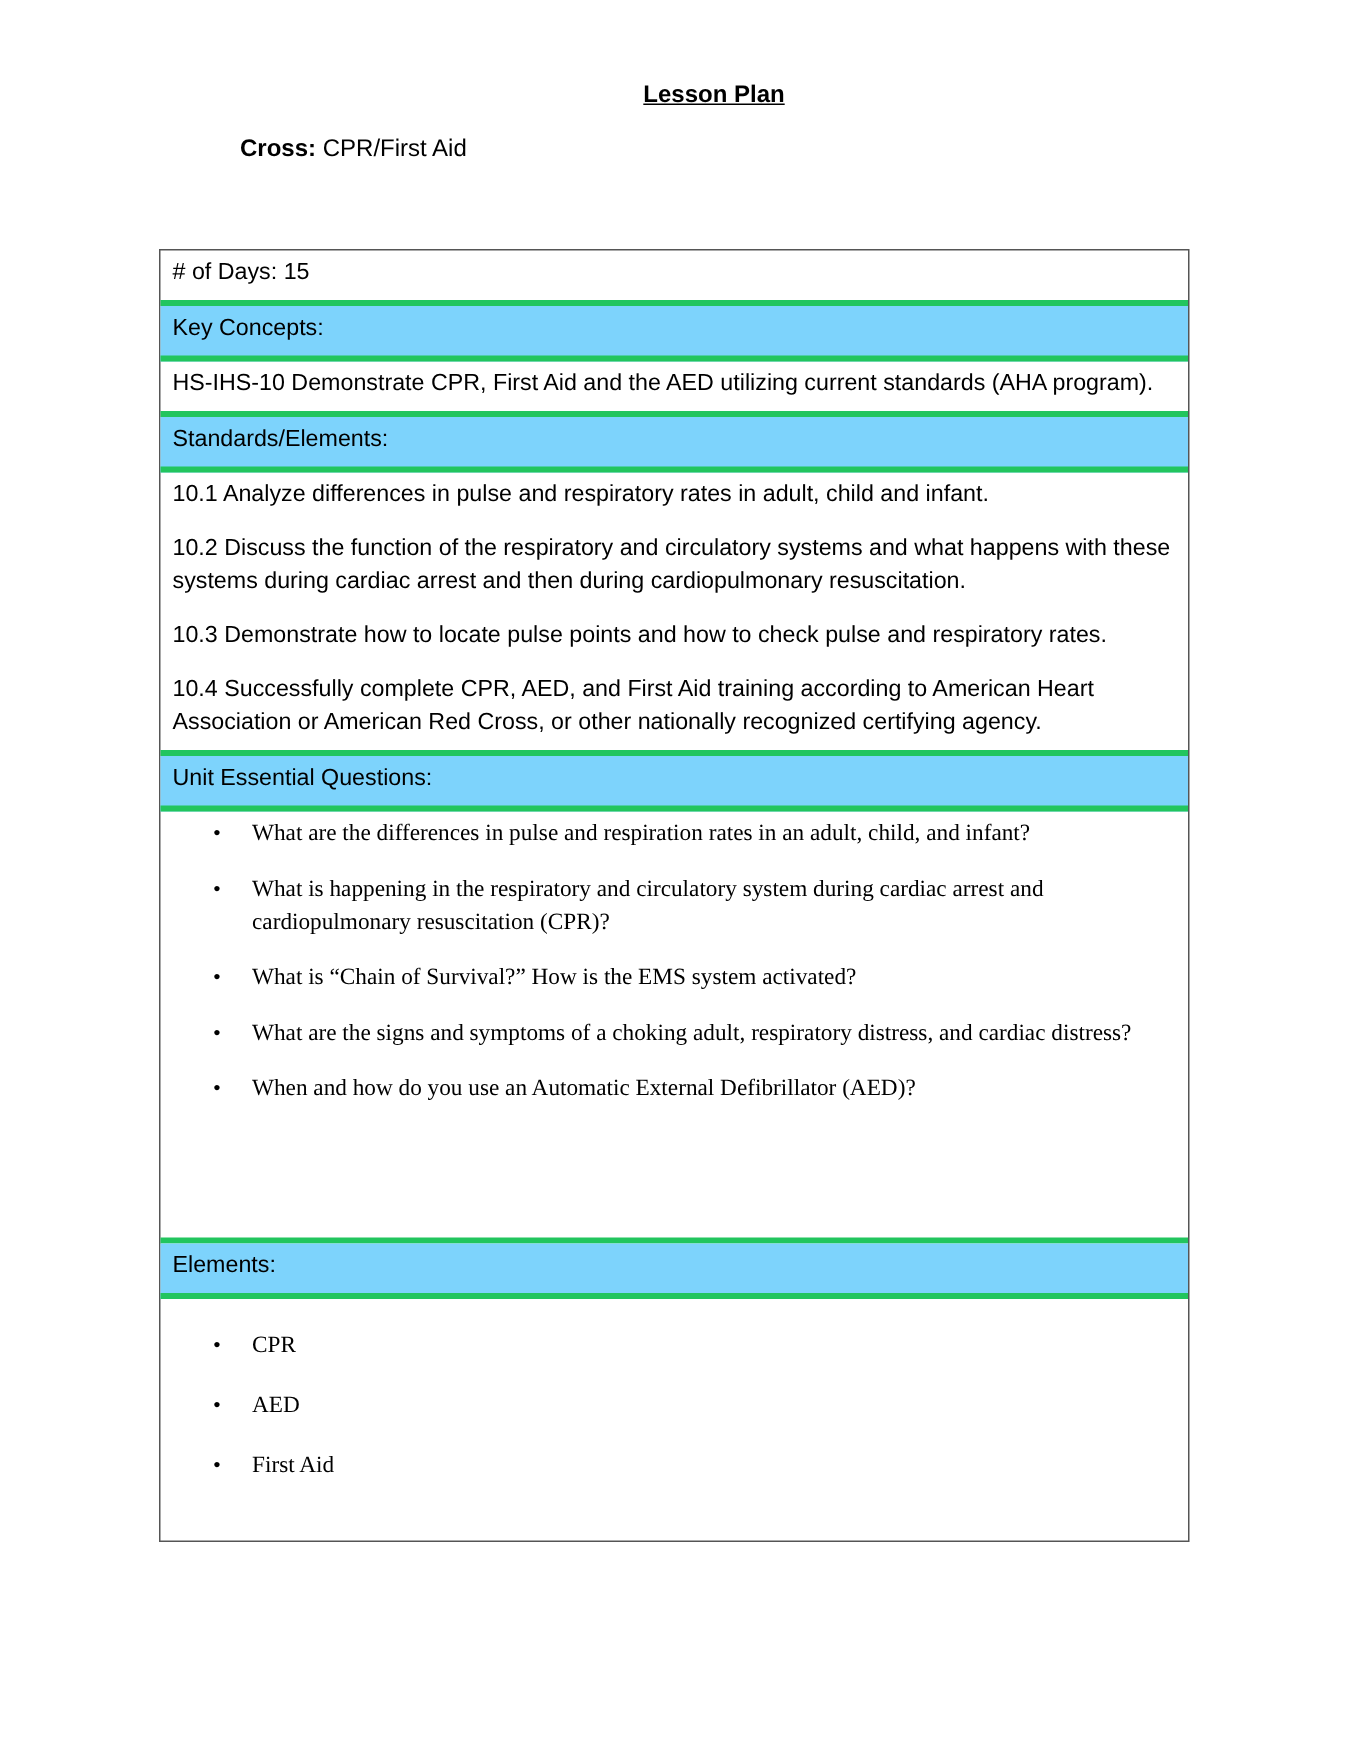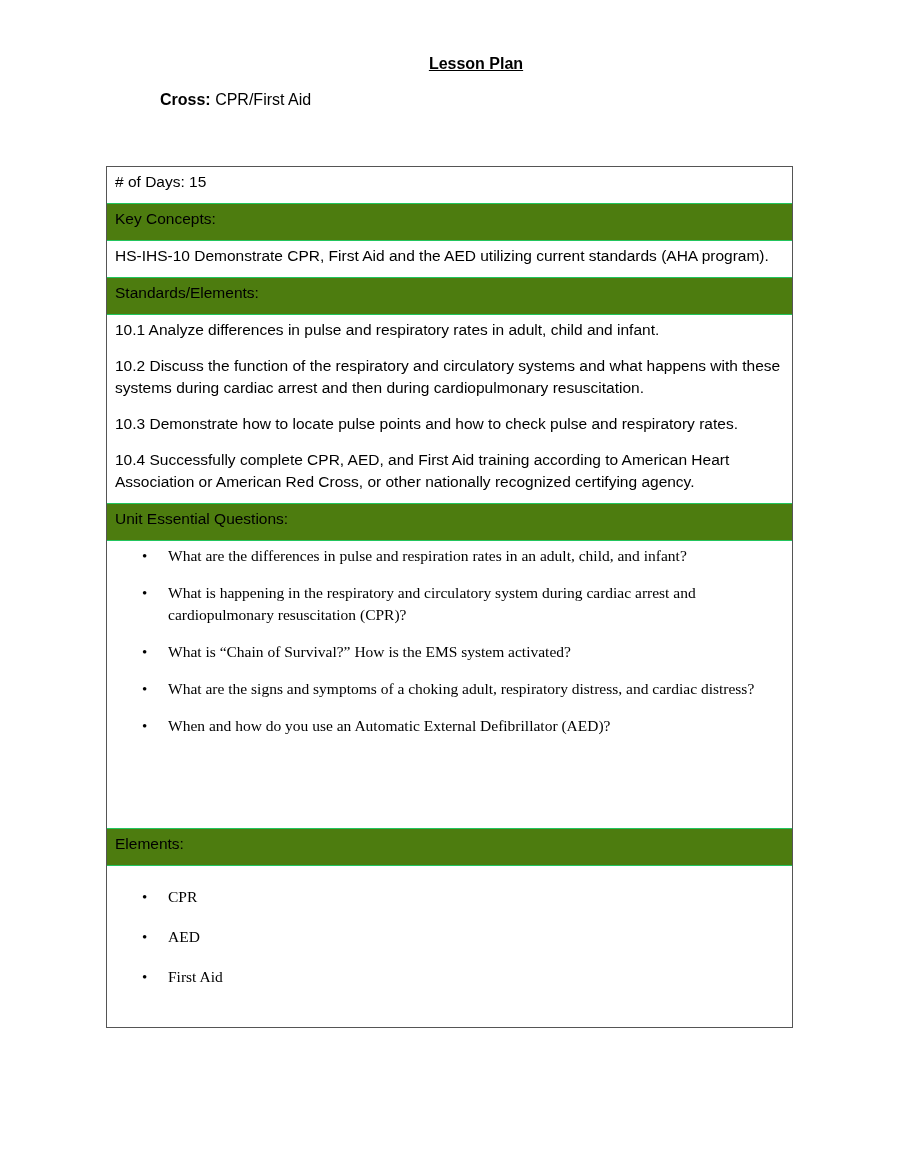--- a/index.html
+++ b/index.html
@@ -14,25 +14,25 @@
     }
     .unit {
       position: absolute; top: 91px; left: 160px; font-size: 16px;
     }
     .unit b { font-weight: bold; }
     .table {
       position: absolute; top: 166px; left: 106px; width: 687px;
       border: 1px solid #555; box-sizing: border-box;
     }
     .row {
-      border-bottom: 1px solid #22c55e; box-sizing: border-box;
+      border-bottom: 4px solid #22c55e; box-sizing: border-box;
       padding: 4px 8px 0 8px; line-height: 22px;
     }
     .row:last-child { border-bottom: none; }
-    .shaded { background: #4d7c0f; }
+    .shaded { background: #7dd3fc; }
     .h36 { height: 37px; }
     .para { margin: 0 0 14px 0; line-height: 22px; }
     .para:last-child { margin-bottom: 0; }
     ul.bullets { list-style: none; margin: 0; padding: 0; }
     ul.bullets li {
       position: relative; padding-left: 53px; line-height: 22px; margin-bottom: 15px; font-family: Liberation Serif, serif;
     }
     ul.bullets li::before {
       content: "•"; position: absolute; left: 27px; top: 0; font-size: 15px;
     }

